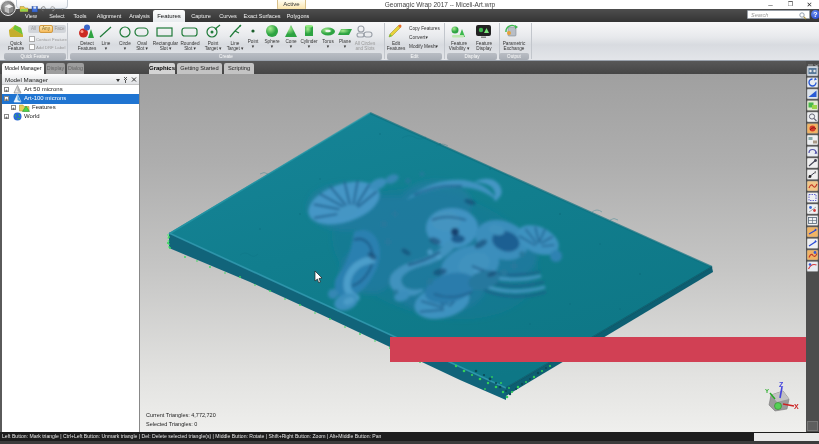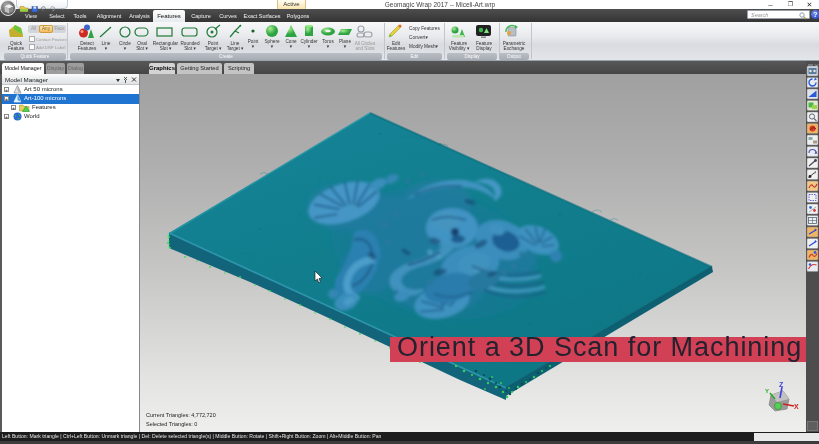--- a/index.html
+++ b/index.html
@@ -558,21 +558,20 @@
     <path d="M10 14 L22 10 L28 18 L16 21 Z" fill="#c2c2c2"></path>
     <circle cx="17" cy="25" r="3.5" fill="#55d055" stroke="#2a8a2a" stroke-width="0.6"></circle>
     <line x1="19" y1="17" x2="21" y2="6" stroke="#4444dd" stroke-width="1.6"></line>
     <text x="18" y="6" font-size="7" font-weight="bold" fill="#4444dd" font-family="Liberation Sans">Z</text>
     <line x1="22" y1="23" x2="33" y2="25" stroke="#cc2222" stroke-width="1.6"></line>
     <text x="33" y="28" font-size="7" font-weight="bold" fill="#cc2222" font-family="Liberation Sans">X</text>
     <line x1="14" y1="18" x2="9" y2="12" stroke="#22aa22" stroke-width="1.4"></line>
     <text x="4" y="12" font-size="6" font-weight="bold" fill="#22aa22" font-family="Liberation Sans">Y</text>
   </svg>
   <div class="abs" id="banner"></div>
-  <div class="abs" id="bannertext">Orient a 3D Scan for Machining</div>
   <div class="abs" id="counts">Current Triangles: 4,772,720<br>Selected Triangles: 0</div>
 
   <div class="abs" id="sidebar"></div>
   <svg class="abs" style="left:806px;top:62px;z-index:11;" width="13" height="10" viewBox="0 0 13 10">
     <path d="M2 3 h5 M2 5 h5" stroke="#bbb" stroke-width="0.8"></path>
     <path d="M9 2.5 l3 3 M12 2.5 l-3 3" stroke="#bbb" stroke-width="0.9"></path>
   </svg>
   <svg class="abs" style="left:806px;top:66px;z-index:11;" width="13" height="372" viewBox="0 0 13 372">
     <g>
       <rect x="1" y="0" width="11" height="10" rx="1" fill="#cdd6e0" stroke="#8a8a8a" stroke-width="0.5"></rect>

